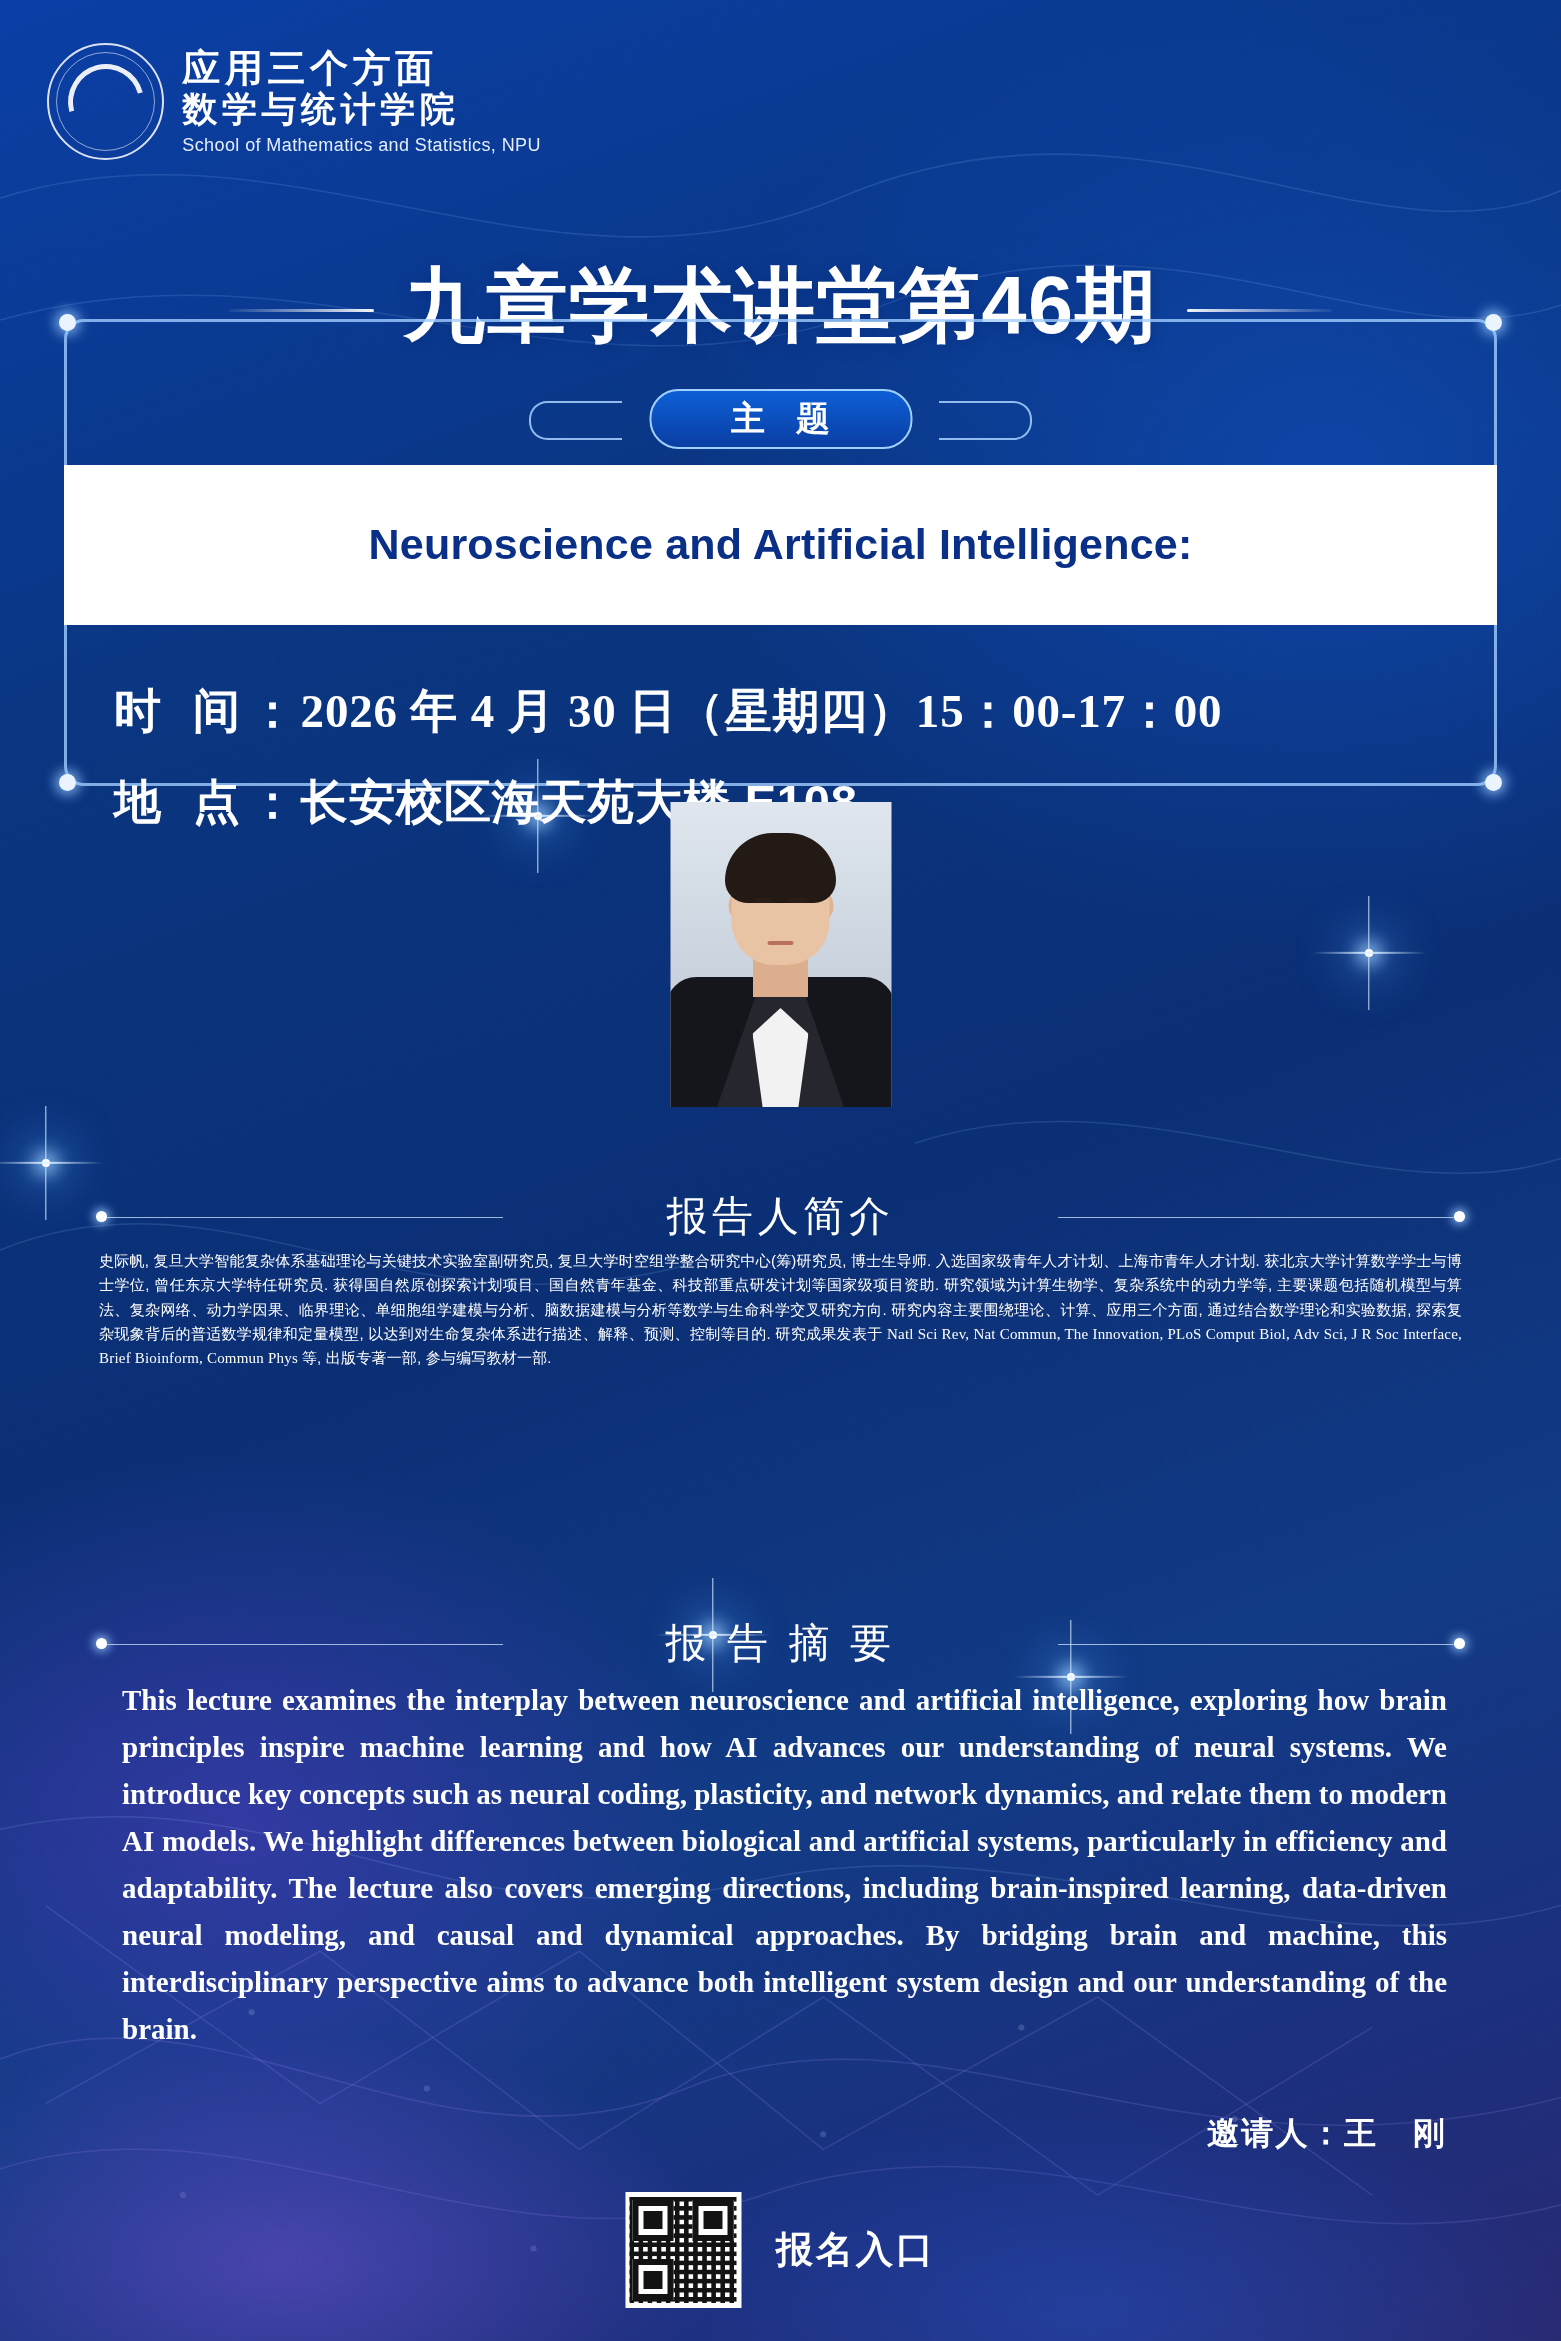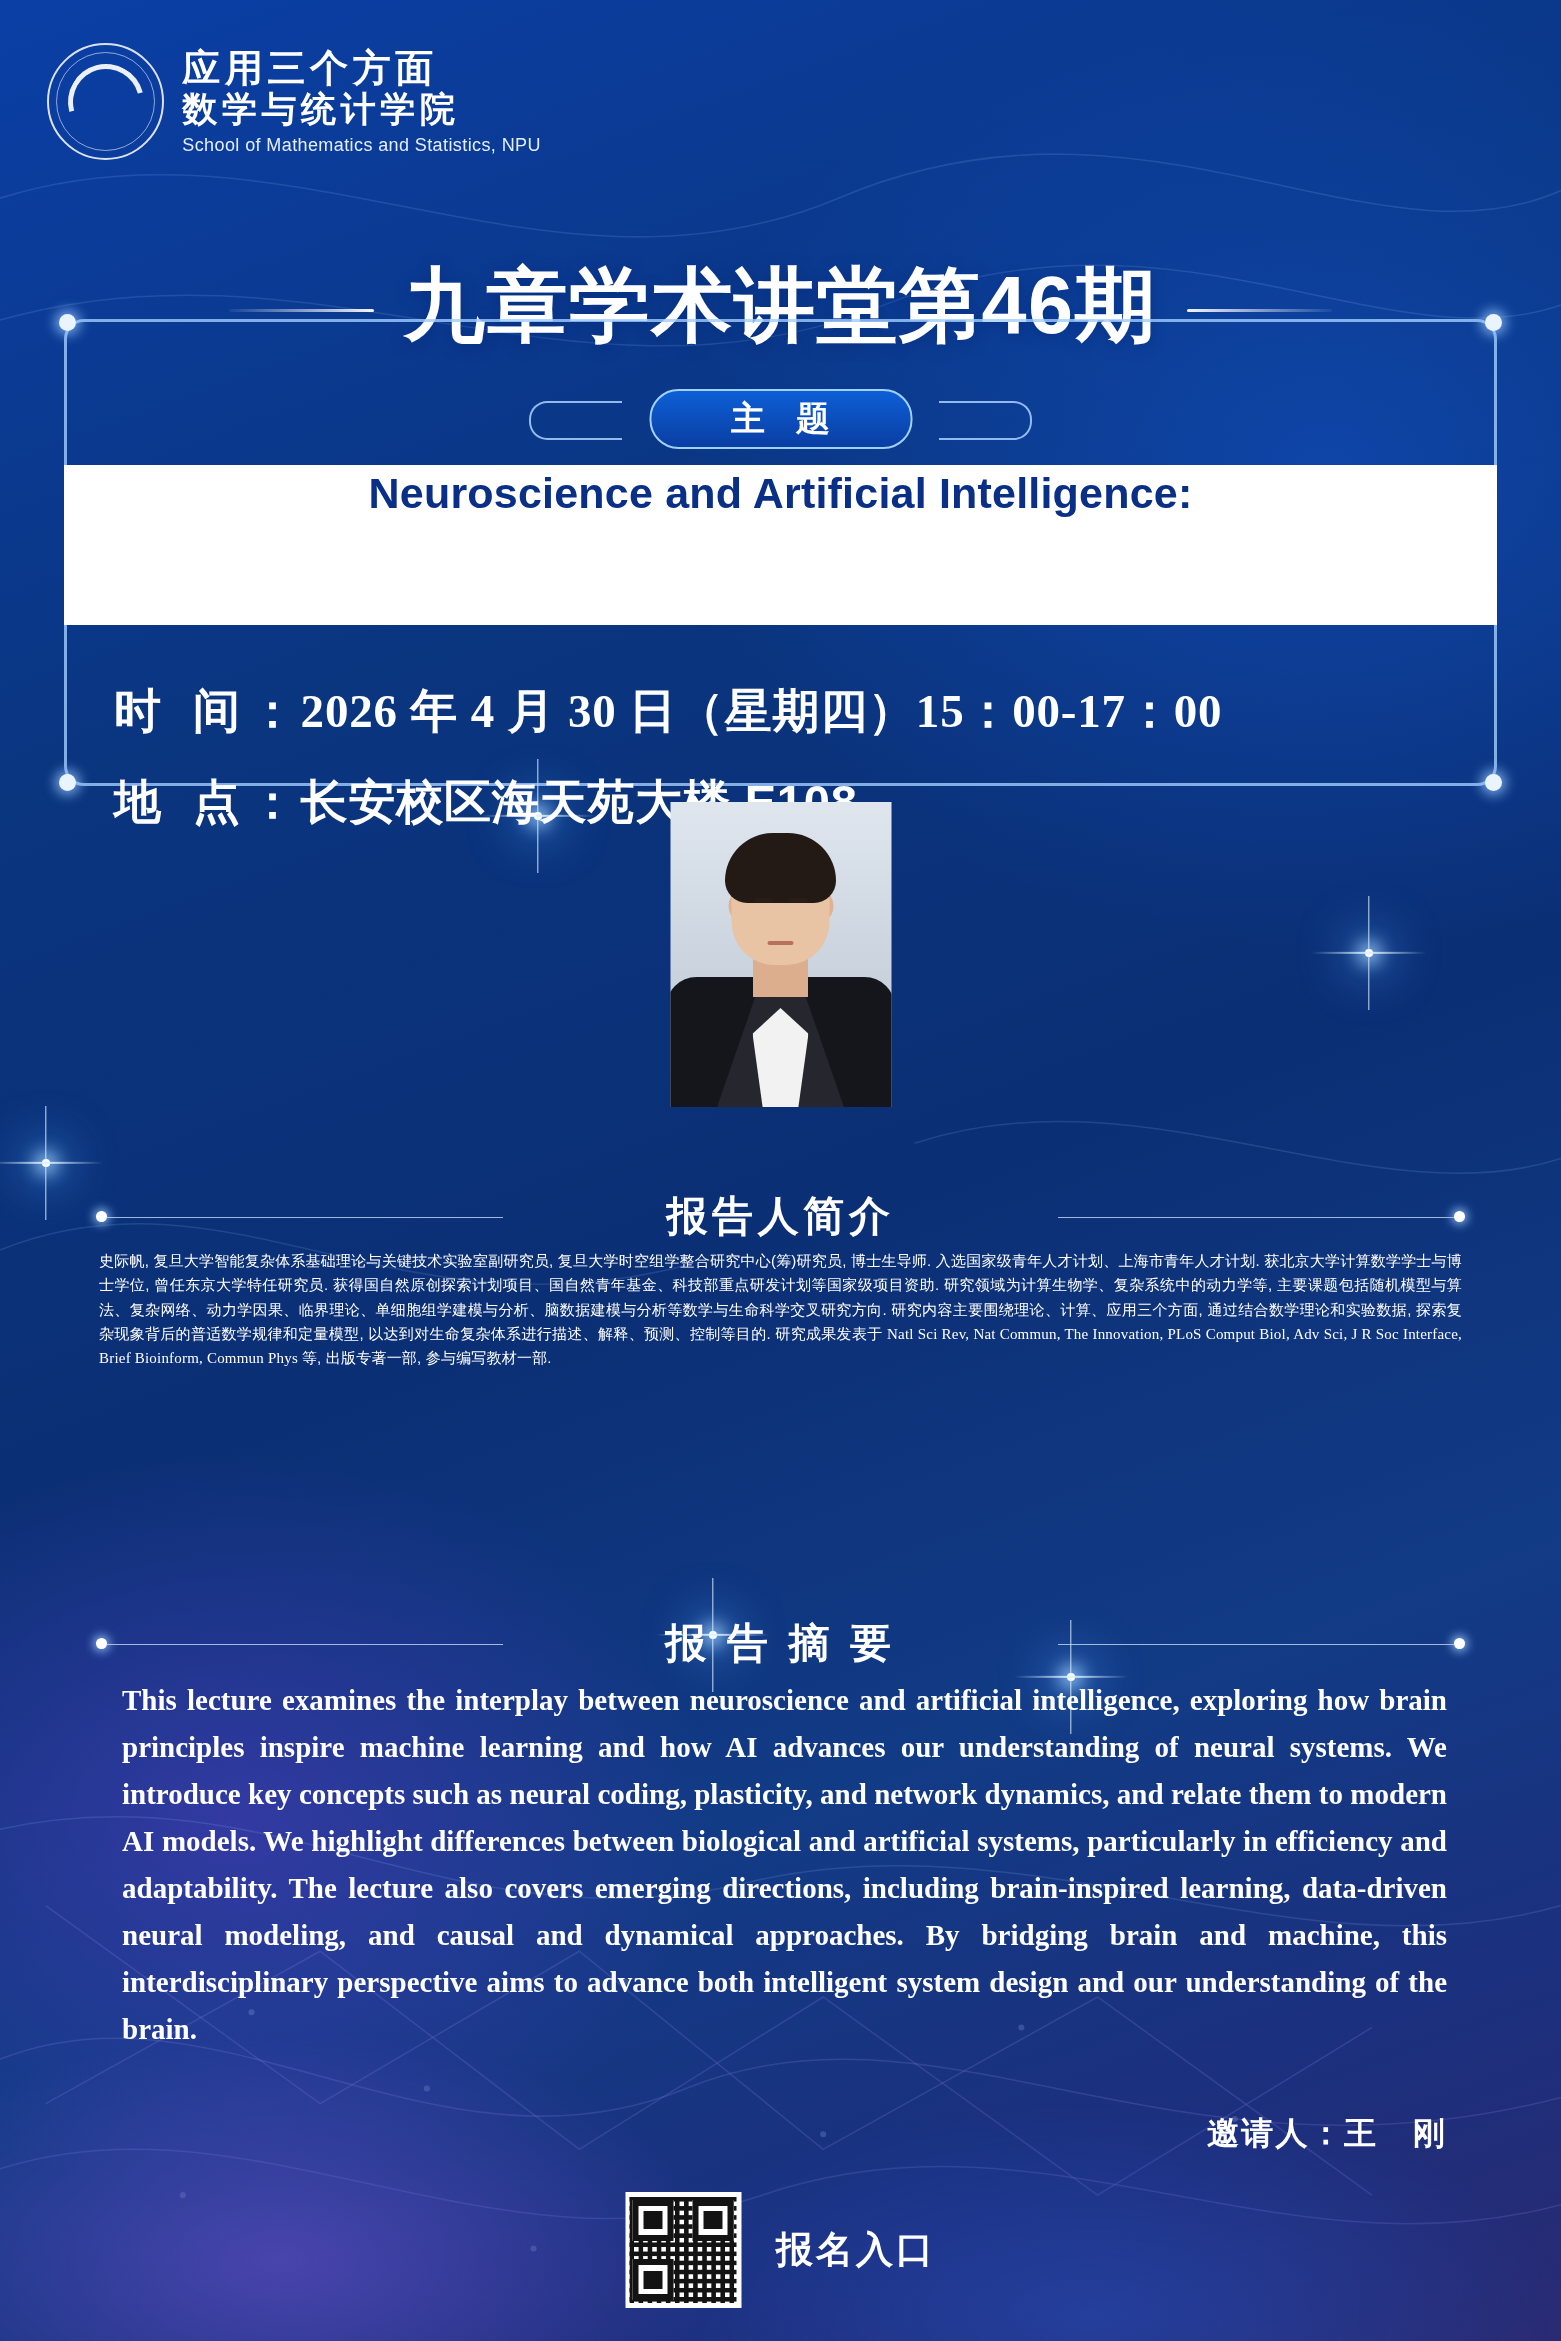--- a/index.html
+++ b/index.html
@@ -198,20 +198,21 @@
   .topic-band {
     position: absolute;
     left: 64px;
     right: 64px;
     top: 465px;
     height: 160px;
     background: #ffffff;
     display: flex;
     flex-direction: column;
     align-items: center;
+    justify-content: center;
     z-index: 2;
   }
   .topic-line {
     font-size: 43px;
     font-weight: bold;
     color: #0a2f86;
     line-height: 1.34;
     text-align: center;
     letter-spacing: 0.2px;
   }
@@ -331,21 +332,21 @@
     border-radius: 3px;
   }
 
   
   .section-head {
     position: absolute;
     left: 0; right: 0;
     text-align: center;
     color: #ffffff;
     font-size: 41px;
-    font-weight: bold;
+    font-weight: normal;
     letter-spacing: 4.6px;
     z-index: 3;
   }
   .sec-line {
     position: absolute;
     top: 50%;
     width: 396px;
     height: 1.5px;
     background: rgba(210,230,255,0.75);
   }

